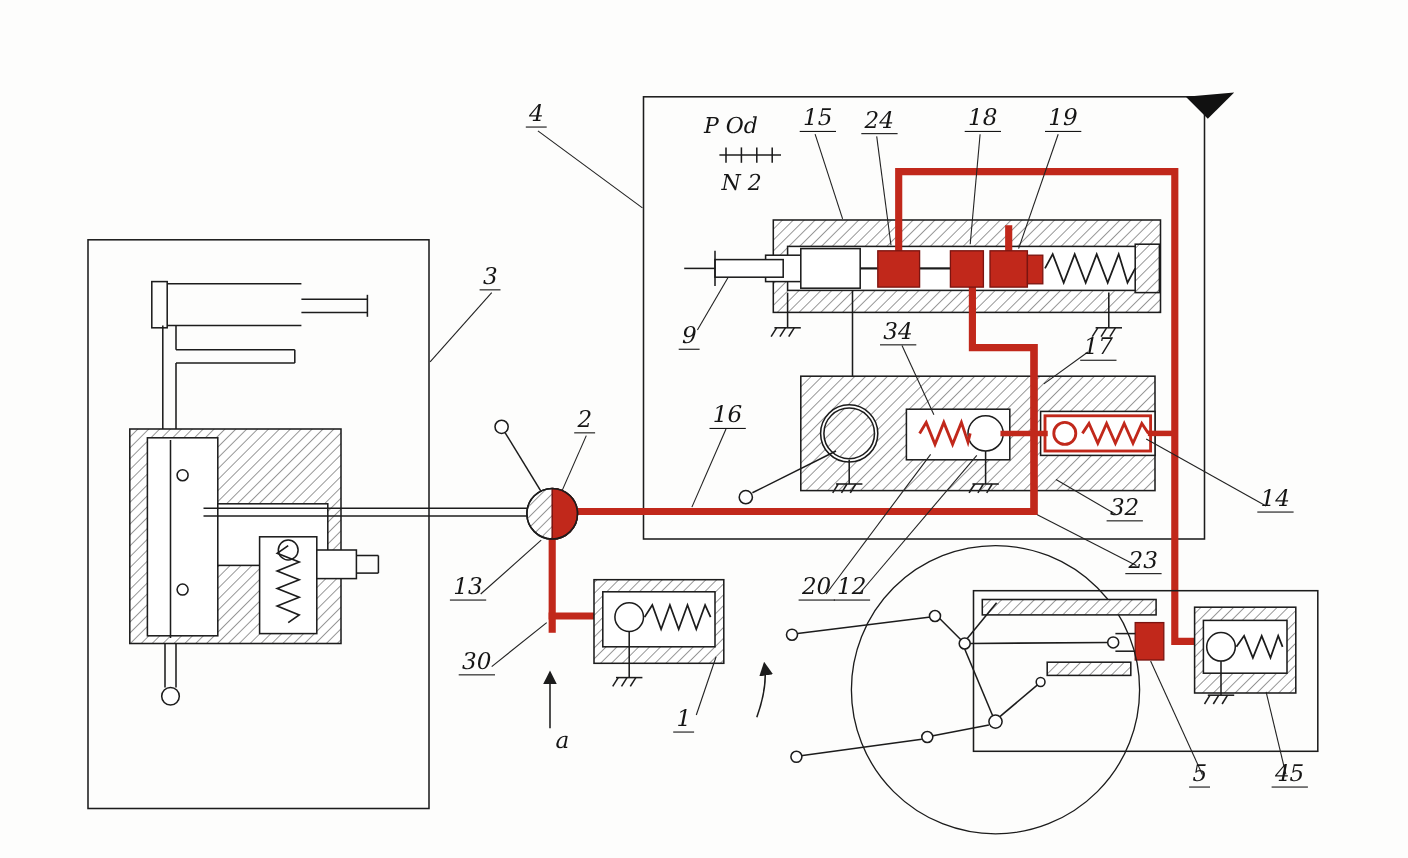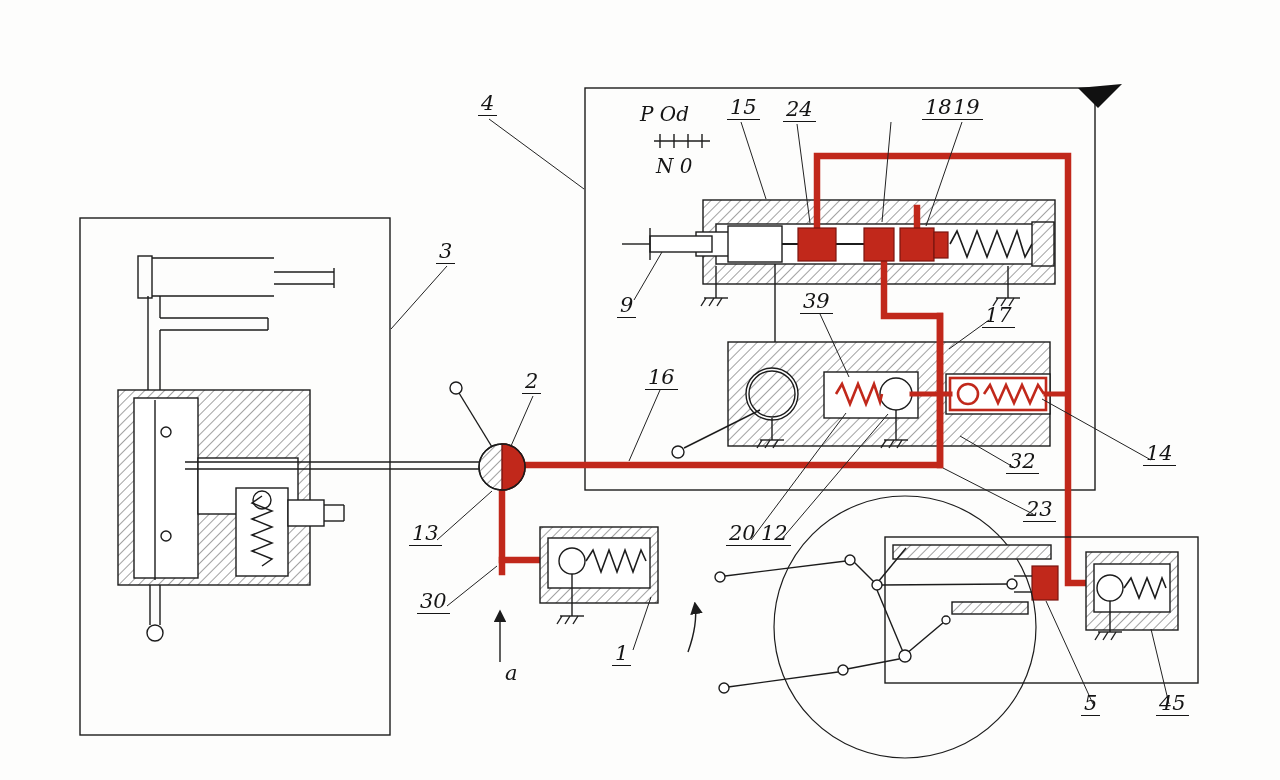--- a/index.html
+++ b/index.html
@@ -239,34 +239,34 @@
     <line x1="1151" y1="460" x2="1042" y2="399"></line>
     <line x1="1093" y1="704" x2="1046" y2="601"></line>
     <line x1="1169" y1="704" x2="1151" y2="629"></line>
   </g>
 </svg>
 
 <div class="lbl u" style="left:478px;top:92px">4</div>
 <div class="lbl u" style="left:436px;top:240px">3</div>
 <div class="lbl u" style="left:727px;top:96px">15</div>
 <div class="lbl u" style="left:783px;top:98px">24</div>
-<div class="lbl u" style="left:922px;top:96px">18</div>
+<div class="lbl u" style="left:877px;top:96px">18</div>
 <div class="lbl u" style="left:950px;top:96px">19</div>
 <div class="lbl u" style="left:617px;top:294px">9</div>
-<div class="lbl u" style="left:800px;top:290px">39</div>
+<div class="lbl u" style="left:800px;top:290px">34</div>
 <div class="lbl u" style="left:982px;top:304px">17</div>
 <div class="lbl u" style="left:645px;top:366px">16</div>
 <div class="lbl u" style="left:522px;top:370px">2</div>
 <div class="lbl u" style="left:409px;top:522px">13</div>
 <div class="lbl u" style="left:417px;top:590px">30</div>
 <div class="lbl u" style="left:612px;top:642px">1</div>
 <div class="lbl u" style="left:726px;top:522px">20</div>
 <div class="lbl u" style="left:758px;top:522px">12</div>
 <div class="lbl u" style="left:1006px;top:450px">32</div>
 <div class="lbl u" style="left:1023px;top:498px">23</div>
 <div class="lbl u" style="left:1143px;top:442px">14</div>
 <div class="lbl u" style="left:1081px;top:692px">5</div>
 <div class="lbl u" style="left:1156px;top:692px">45</div>
 <div class="lbl small" style="left:640px;top:104px">P Od</div>
-<div class="lbl small" style="left:656px;top:156px">N 0</div>
+<div class="lbl small" style="left:656px;top:156px">N 2</div>
 <div class="lbl" style="left:505px;top:662px">a</div>
 
 </div>
 
 </body></html>

